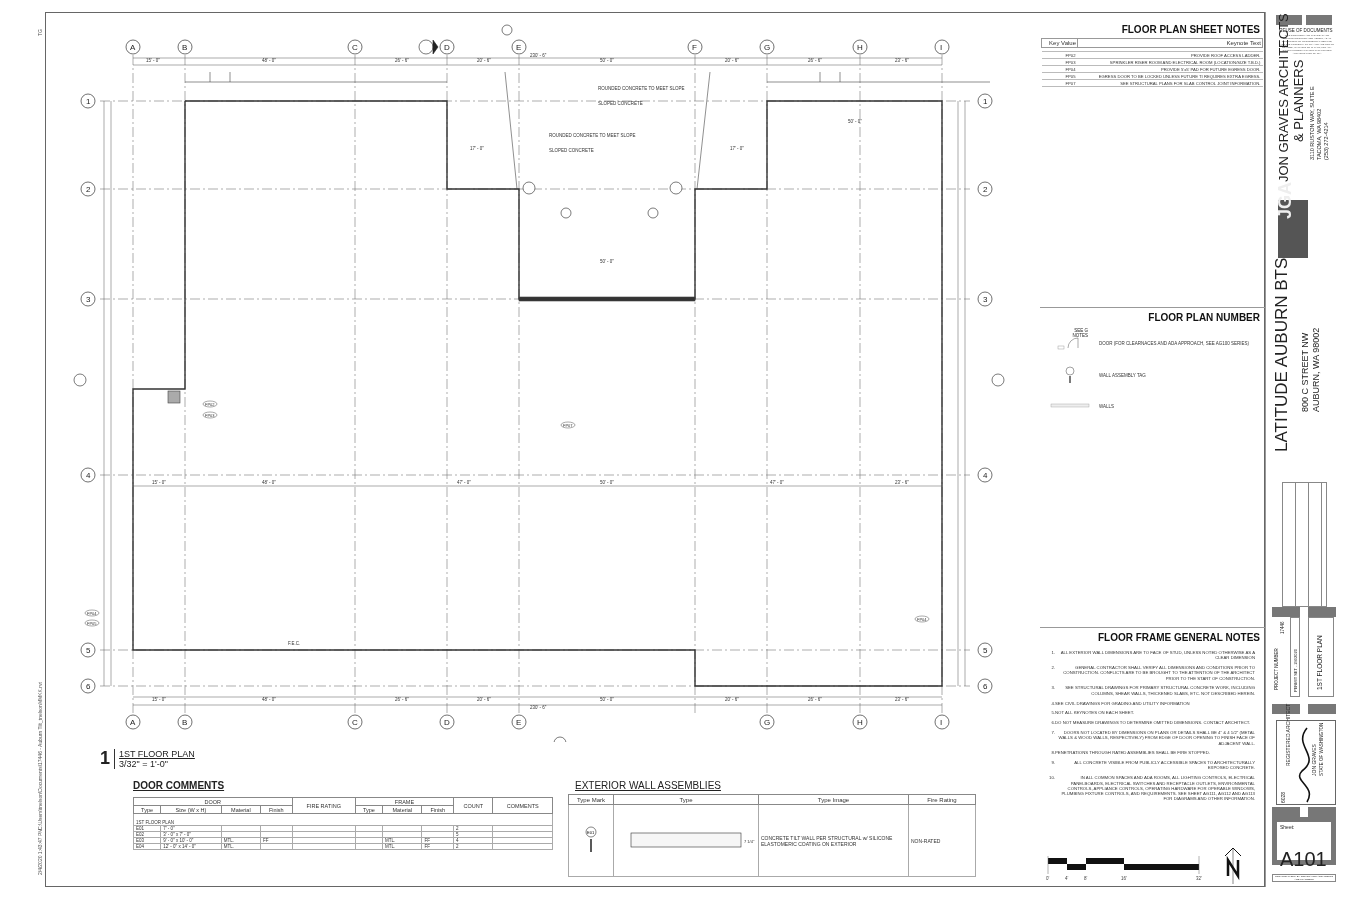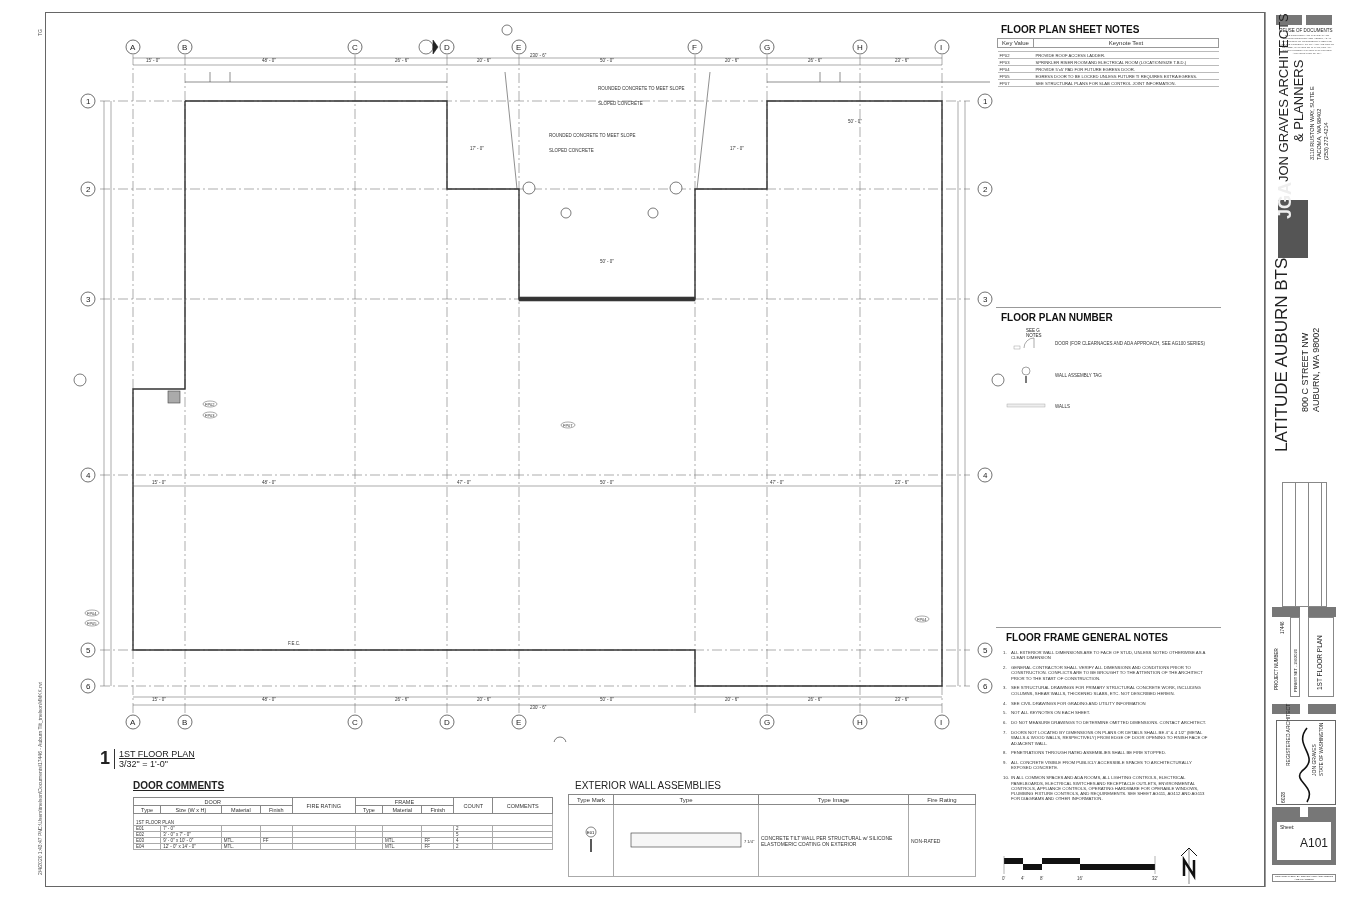--- a/index.html
+++ b/index.html
@@ -2,42 +2,42 @@
 <html><head>
 <meta charset="utf-8">
 <style>
   * { box-sizing: border-box; margin: 0; padding: 0; }
   html, body { width: 1350px; height: 900px; background: #fff; overflow: hidden; }
   body { position: relative; font-family: "Liberation Sans", sans-serif; color: #222; }
   .sheet-border { position: absolute; left: 45px; top: 12px; width: 1220px; height: 875px; border: 1.5px solid #666; }
   .side-meta { position: absolute; left: 0; top: 0; width: 45px; height: 900px; }
   .vtext { position: absolute; transform: rotate(-90deg); transform-origin: left top; white-space: nowrap; font-size: 5px; color: #555; }
   svg.plan { position: absolute; left: 45px; top: 12px; }
-  .panel { position: absolute; left: 996px; width: 225px; border-top: 1px solid #999; }
+  .panel { position: absolute; left: 1040px; width: 225px; border-top: 1px solid #999; text-align: right; }
   .panel-title { font-weight: bold; font-size: 10px; padding: 4px 5px 3px; color: #111; }
   .notes-table { width: 222px; margin-left: 1px; border-collapse: collapse; font-size: 4.2px; }
   .notes-table th { font-weight: normal; font-size: 6px; border: 0.5px solid #999; padding: 1px; color: #333; }
   .notes-table td { border-bottom: 0.5px solid #bbb; padding: 0.5px 2px; color: #333; height: 5px; }
   .legend-row { display: flex; align-items: center; font-size: 4.5px; color: #333; position: absolute; left: 8px; }
   .gen-notes { list-style: none; font-size: 4.3px; line-height: 5.3px; padding: 4px 10px 0 7px; color: #333; }
   .gen-notes li { display: flex; margin-bottom: 4.5px; }
   .gen-notes .num { width: 8px; flex: 0 0 8px; }
   .titleblock { position: absolute; left: 1265px; top: 12px; width: 80px; height: 875px; border-left: 1px solid #999; }
   .tb-gray { position: absolute; background: #777; }
   .rot { position: absolute; transform: rotate(-90deg); transform-origin: left top; white-space: nowrap; }
   .plan-title { position: absolute; left: 100px; top: 748px; display: flex; align-items: center; }
   .plan-title .num { font-size: 18px; font-weight: bold; margin-right: 4px; }
   .plan-title .bar { border-left: 1px solid #333; padding-left: 4px; }
   .plan-title .t1 { font-size: 9px; text-decoration: underline; }
   .plan-title .t2 { font-size: 9px; }
   .sched-title { position: absolute; font-size: 10px; font-weight: bold; text-decoration: underline; }
   table.sched { position: absolute; border-collapse: collapse; font-size: 5px; color: #333; }
   table.sched th { font-weight: normal; border: 0.5px solid #888; padding: 0 2px; font-size: 5.5px; height: 8px; }
   table.sched td { border: 0.5px solid #aaa; padding: 0 2px; height: 6px; font-size: 4.5px; }
-  .ext-title { position: absolute; left: 575px; top: 780px; font-size: 10px; }
+  .ext-title { position: absolute; left: 575px; top: 780px; font-size: 10px; text-decoration: underline; }
   table.ext { position: absolute; left: 568px; top: 794px; width: 408px; border-collapse: collapse; font-size: 5px; color: #333; }
   table.ext th { font-weight: normal; border: 0.5px solid #888; height: 10px; font-size: 6px; }
   table.ext td { border: 0.5px solid #aaa; height: 72px; vertical-align: middle; padding: 0 2px; }
 </style>
 </head>
 <body>
 
 <div class="side-meta">
   <div class="vtext" style="left:37px; top:36px;">TG</div>
   <div class="vtext" style="left:37px; top:875px;">2/4/2020 1:43:47 PM</div>
@@ -498,16 +498,16 @@
     <div class="rot" style="left:3px; top:82px; font-size:5px;">6028</div>
     <svg style="position:absolute; left:10px; top:5px;" width="40" height="78">
         <path d="M20 2 C5 20, 35 30, 15 45 C5 55, 30 60, 20 76" fill="none" stroke="#111" stroke-width="1.6"></path>
       </svg>
   </div>
 
   <div class="tb-gray" style="left:6px; top:795px; width:28px; height:10px;"></div>
   <div class="tb-gray" style="left:42px; top:795px; width:28px; height:10px;"></div>
   <div style="position:absolute; left:6px; top:805px; width:64px; height:48px; border:5px solid #777; background:#fff;">
     <div style="position:absolute; left:3px; top:2px; font-size:5px;">Sheet:</div>
-    <div style="position:absolute; left:3px; top:14px; font-size:12px;margin-left:20px;">A101</div>
+    <div style="position:absolute; left:3px; top:26px; font-size:20px;">A101</div>
   </div>
   <div style="position:absolute; left:6px; top:862px; width:64px; font-size:2.5px; text-align:center; border:0.5px solid #888;">COPYRIGHT 2019 BY JON GRAVES ARCHITECTS AND PLANNERS</div>
 </div>
 
 </body></html>

